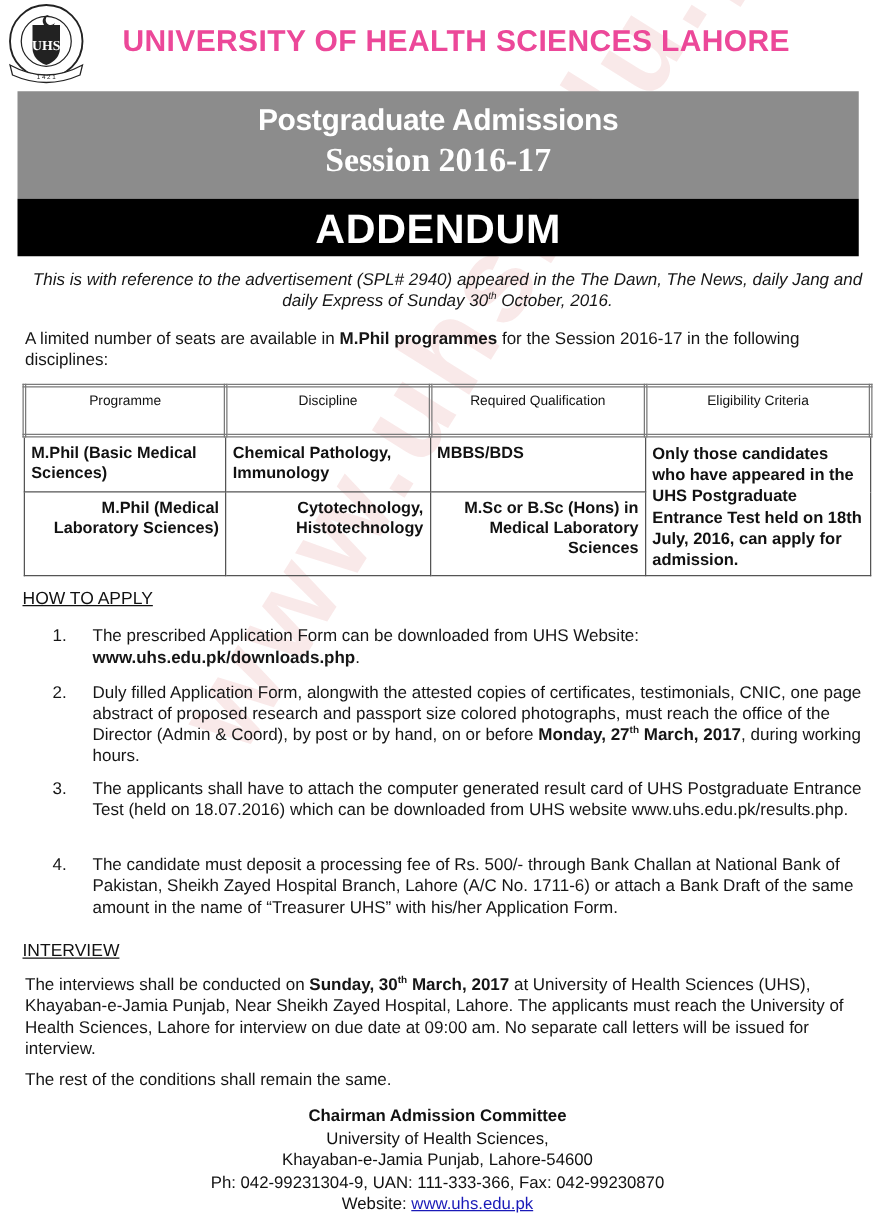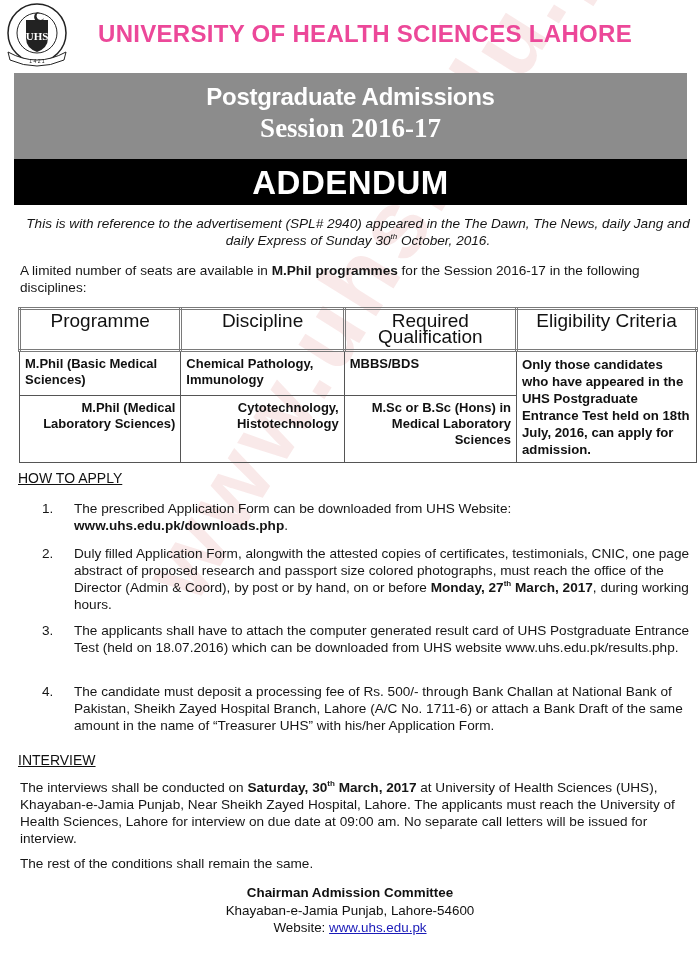--- a/index.html
+++ b/index.html
@@ -23,21 +23,21 @@
     .banner-gray .line2 { font-family: "Liberation Serif", serif; font-weight: bold; color: #fff; font-size: 27px; margin-top: 2px; }
     .banner-black { position: absolute; left: 14px; top: 159px; width: 673px; height: 46px; background: #000; text-align: center; z-index: 1; }
     .banner-black span { color: #fff; font-weight: bold; font-size: 33px; line-height: 48px; letter-spacing: 0.5px; }
 
     .content { position: absolute; left: 0; top: 205px; width: 700px; z-index: 1; }
     .p { position: absolute; left: 20px; width: 676px; font-size: 13.6px; line-height: 17px; color: #161616; }
     .italic { font-style: italic; text-align: center; }
     sup { font-size: 8px; line-height: 0; }
 
     table.disc { position: absolute; left: 18px; top: 102px; width: 680px; border-collapse: collapse; font-size: 13px; line-height: 16px; }
-    table.disc th { font-weight: normal; font-size: 19px; text-align: center; vertical-align: top; padding: 3px 4px 4px; height: 40px; border: 3px double #7a7a7a; }
+    table.disc th { font-weight: normal; font-size: 11px; text-align: center; vertical-align: top; padding: 3px 4px 4px; height: 40px; border: 3px double #7a7a7a; }
     table.disc td { font-weight: bold; vertical-align: top; padding: 4px 5px; border: 1px solid #555; }
     table.disc td.elig { font-size: 13.2px; line-height: 17px; }
 
     .section-head { position: absolute; left: 18px; font-size: 14px; text-decoration: underline; color: #111; }
     .li { position: absolute; left: 42px; width: 650px; font-size: 13.6px; line-height: 17px; color: #161616; }
     .li .num { position: absolute; left: 0; top: 0; }
     .li .txt { display: block; margin-left: 32px; }
     .link-bold { font-weight: bold; }
 
     .signoff { position: absolute; left: 0; top: 884px; width: 700px; text-align: center; font-size: 13.4px; line-height: 17.5px; color: #111; z-index: 1; }
@@ -126,23 +126,25 @@
   </div>
 
   <div class="li" style="top:478px;">
     <span class="num">4.</span>
     <span class="txt">The candidate must deposit a processing fee of Rs. 500/- through Bank Challan at National Bank of Pakistan, Sheikh Zayed Hospital Branch, Lahore (A/C No. 1711-6) or attach a Bank Draft of the same amount in the name of “Treasurer UHS” with his/her Application Form.</span>
   </div>
 
   <div class="section-head" style="top:547px;">INTERVIEW</div>
 
   <div class="p" style="top:574px;">
-    <span>The interviews shall be conducted on </span><b>Saturday, 30</b><sup><b>th</b></sup><b> March, 2017</b><span> at University of Health Sciences (UHS), Khayaban-e-Jamia Punjab, Near Sheikh Zayed Hospital, Lahore. The applicants must reach the University of Health Sciences, Lahore for interview on due date at 09:00 am. No separate call letters will be issued for interview.</span>
+    <span>The interviews shall be conducted on </span><b>Sunday, 30</b><sup><b>th</b></sup><b> March, 2017</b><span> at University of Health Sciences (UHS), Khayaban-e-Jamia Punjab, Near Sheikh Zayed Hospital, Lahore. The applicants must reach the University of Health Sciences, Lahore for interview on due date at 09:00 am. No separate call letters will be issued for interview.</span>
   </div>
 
   <div class="p" style="top:650px;">The rest of the conditions shall remain the same.</div>
 </div>
 
 <div class="signoff">
   <div class="title">Chairman Admission Committee</div>
+  <div>University of Health Sciences,</div>
   <div>Khayaban-e-Jamia Punjab, Lahore-54600</div>
+  <div>Ph: 042-99231304-9, UAN: 111-333-366, Fax: 042-99230870</div>
   <div><span>Website: </span><a>www.uhs.edu.pk</a></div>
 </div>
 
 </body></html>

